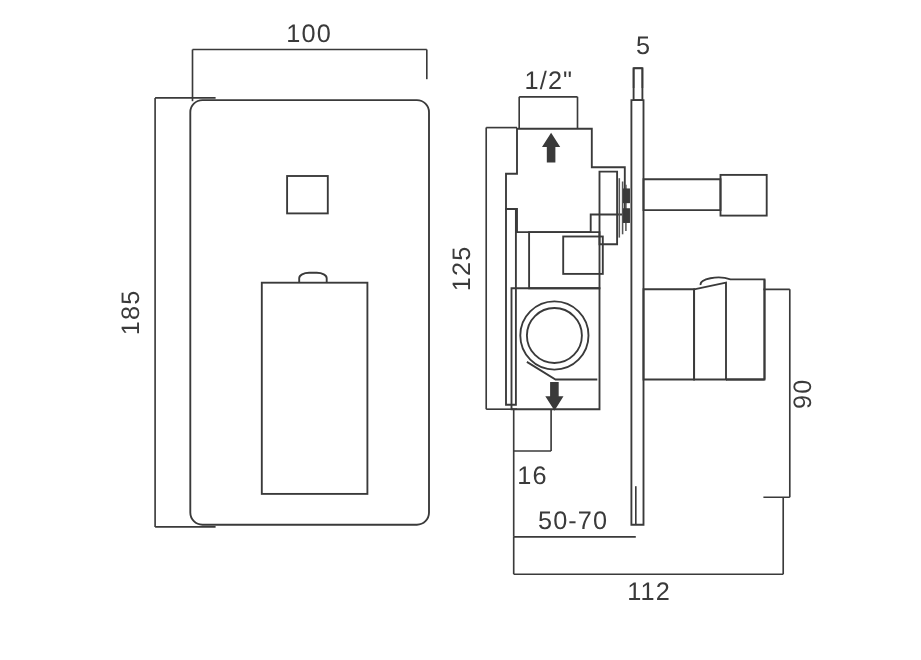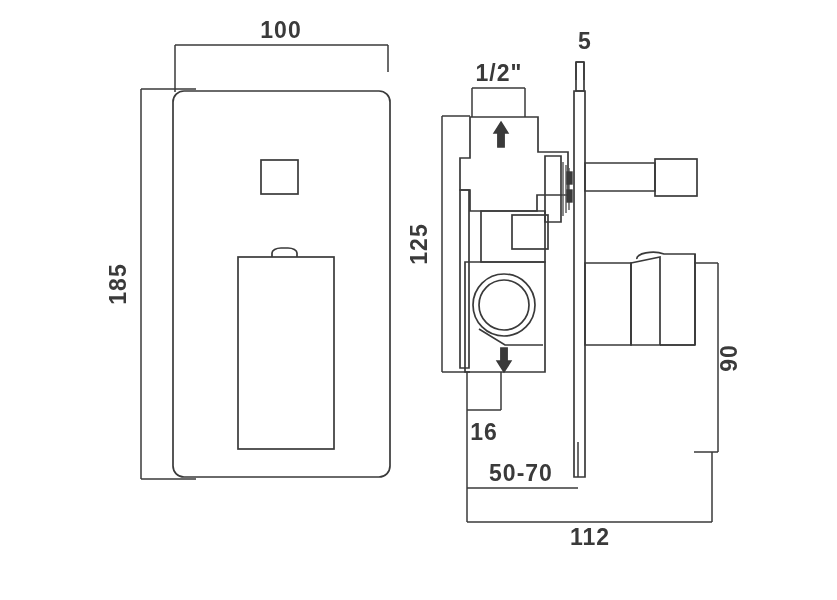--- a/index.html
+++ b/index.html
@@ -2,21 +2,21 @@
 <html><head>
 <meta charset="utf-8">
 <style>
   html,body{margin:0;padding:0;background:#ffffff;}
   body{
     width:837px;height:600px;
     font-family:"Liberation Sans", sans-serif;
     overflow:hidden;
     position:relative;
   }
-  #drawing-root{position:relative;width:837px;height:600px;font-weight:bold;}
+  #drawing-root{position:relative;width:837px;height:600px;}
   svg#tech-drawing{display:block;width:837px;height:600px;}
   .ln{stroke:#3a3a3a;fill:none;stroke-width:1.7;stroke-linecap:butt;stroke-linejoin:miter;}
   .ln-thin{stroke:#555;fill:none;stroke-width:1.4;}
   .dim{stroke:#3a3a3a;fill:none;stroke-width:1.5;}
   .solidfill{fill:#3a3a3a;stroke:#3a3a3a;stroke-width:1.4;}
   .dimtext{
     font-family:"Liberation Sans", sans-serif;
     font-size:23px;
     fill:#3a3a3a;
     letter-spacing:1px;

